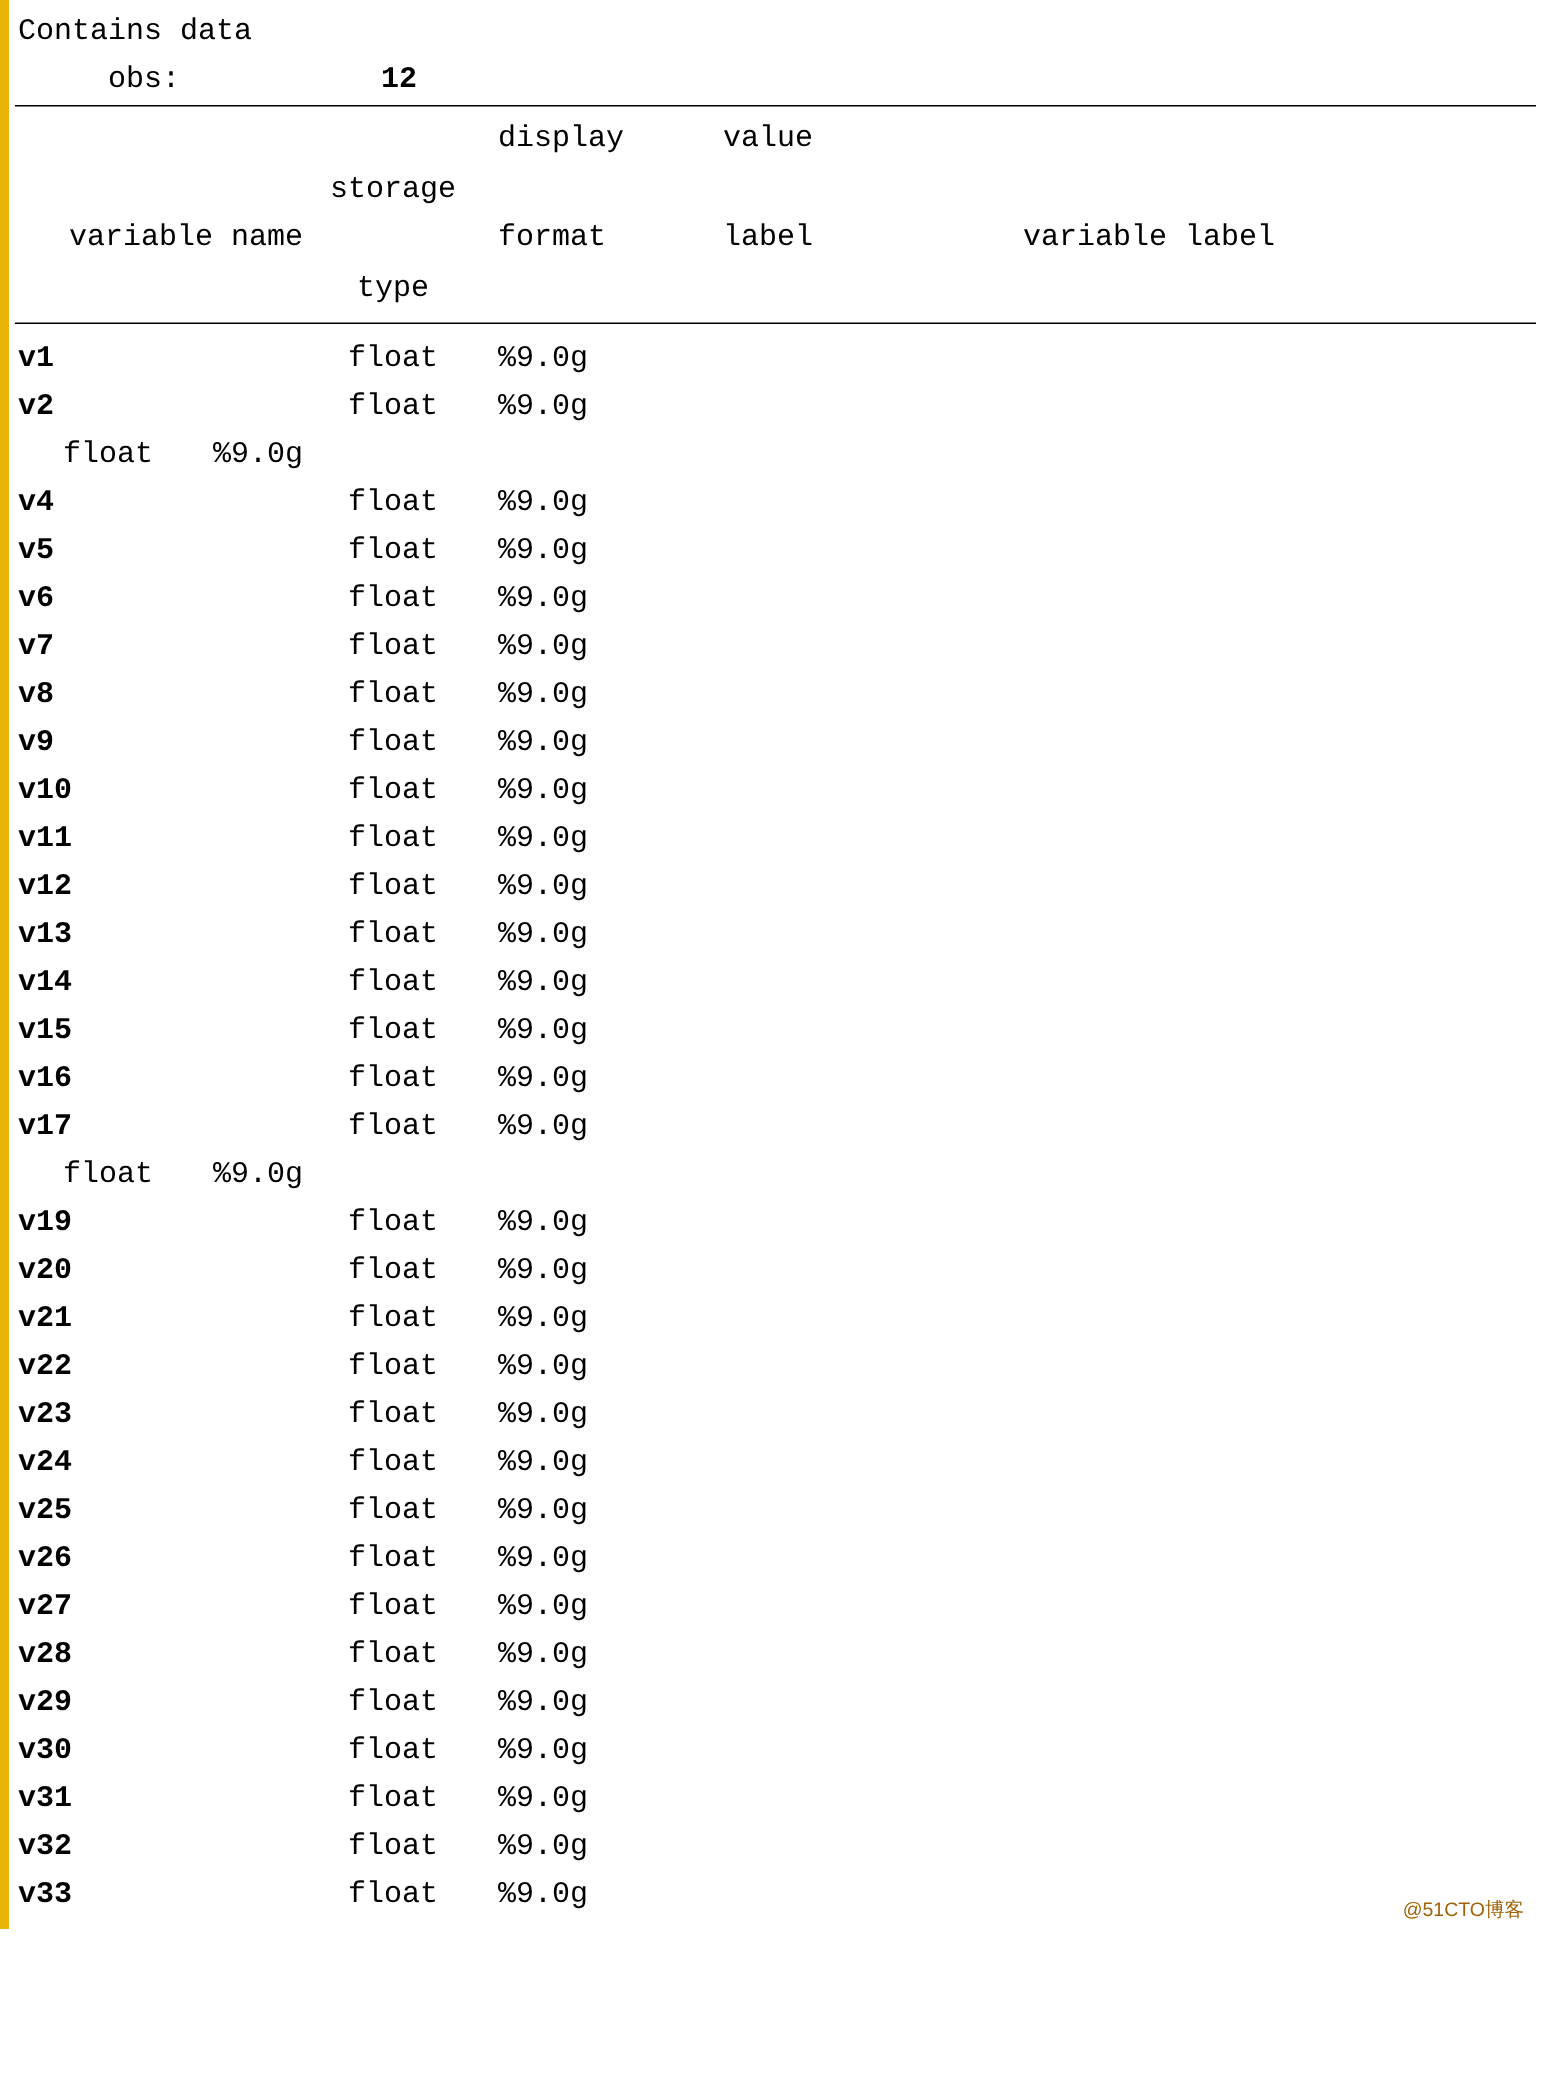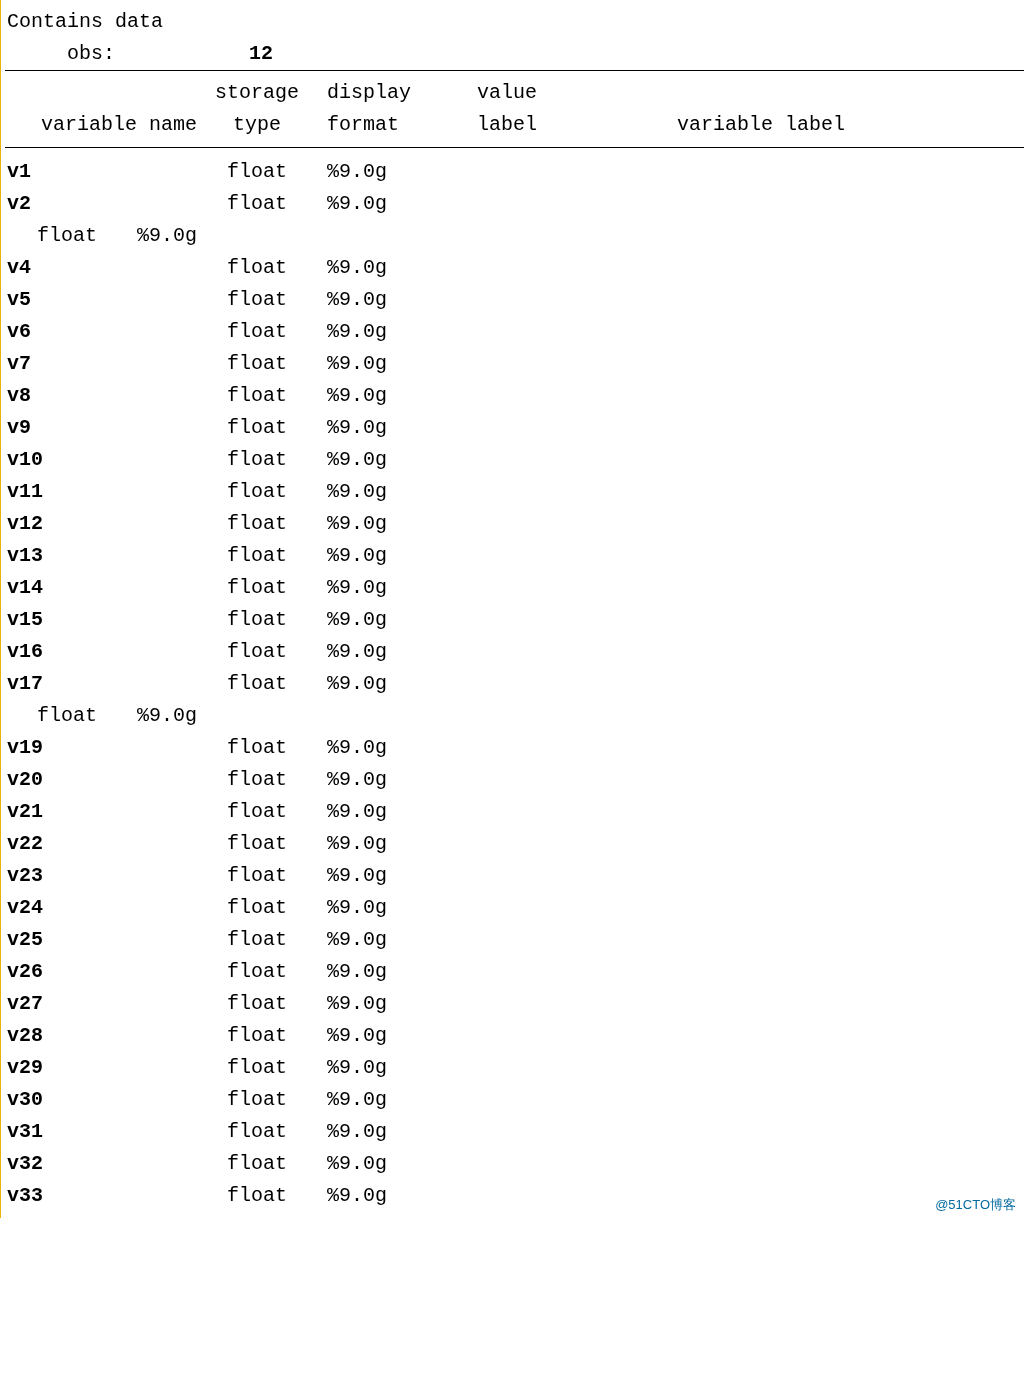--- a/index.html
+++ b/index.html
@@ -3,21 +3,21 @@
 <meta charset="utf-8">
 <style>
   body {
     margin: 0;
     font-family: "Courier New", Courier, monospace;
     font-size: 20px;
     color: #000;
     background: #fff;
   }
   .wrap {
-    border-left: 1px solid #eab308;
+    border-left: 6px solid #eab308;
     padding: 6px 0 6px 4px;
     width: 1024px;
     box-sizing: border-box;
     position: relative;
   }
   .hr {
     border-top: 1px solid #000;
     margin: 0;
   }
   .header-line {
@@ -39,21 +39,21 @@
     line-height: 1.6;
   }
   .colhead {
     line-height: 1.6;
     padding: 6px 0 6px 2px;
   }
   .colrow {
     display: flex;
   }
   .c-name { width: 190px; text-align: right; }
-  .c-type { width: 120px; text-align: center; }
+  .c-type { width: 120px; text-align: center; margin-top: 34px; }
   .c-fmt  { width: 140px; padding-left: 10px;}
   .c-vlab { width: 140px; padding-left: 10px;}
   .c-lab  { flex: 1; padding-left: 60px;}
   .rows {
     padding: 8px 0 0 2px;
     line-height: 1.6;
   }
   .row {
     display: flex;
     justify-content: space-between;
@@ -62,21 +62,21 @@
   .r-type { width: 120px; text-align: center; }
   .r-fmt  { width: 140px; padding-left: 10px;}
   .r-vlab { width: 140px; padding-left: 10px;}
   .r-lab  { flex: 1; padding-left: 60px;}
   .watermark {
     position: absolute;
     right: 8px;
     bottom: 4px;
     font-family: Arial, sans-serif;
     font-size: 13px;
-    color: #0369a1;
+    color: #a16207;
   }
 </style>
 </head>
 <body>
 
 <div class="wrap">
 
   <div class="contains">Contains data</div>
 
   <div class="header-line">

